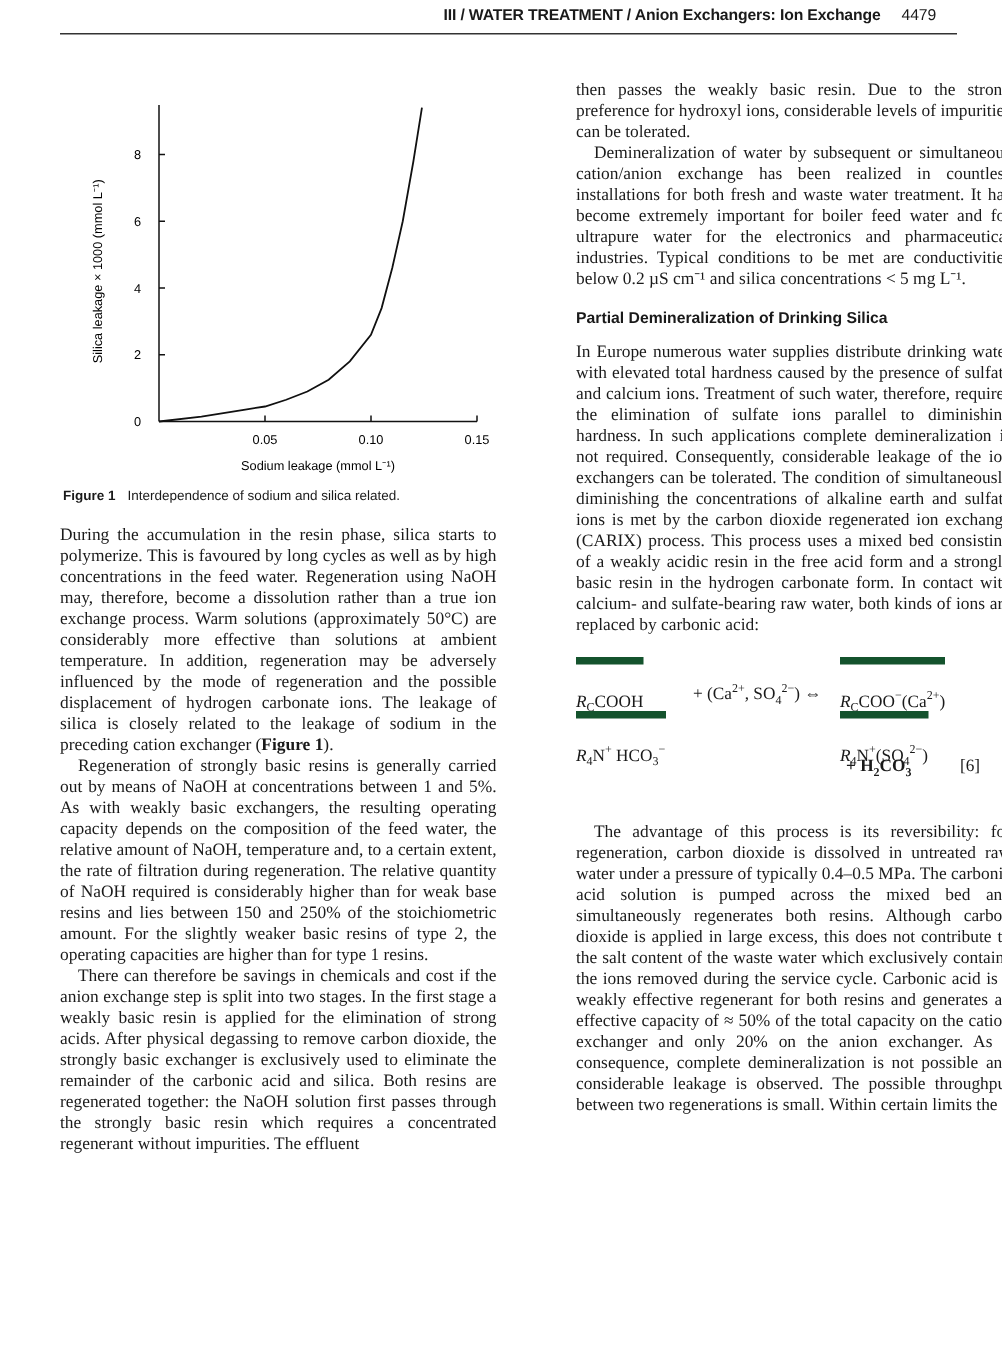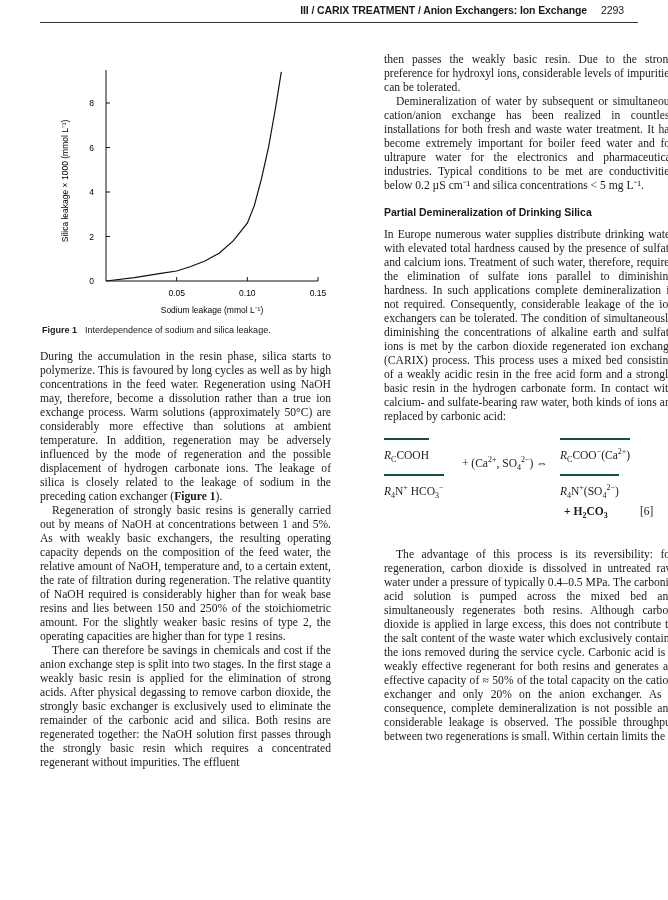--- a/index.html
+++ b/index.html
@@ -12,28 +12,28 @@
   .col p { margin:0; }
   .col p.ind { text-indent:12px; }
   .left { left:40px; top:350px; width:291px; }
   .right { left:360px; top:53px; width:290px;margin-left:24px; }
   .figure { position:absolute; left:40px; top:40px; width:292px; height:300px; }
   .caption { position:absolute; left:42px; top:325px; font-family:"Liberation Sans", sans-serif; font-size:9px; }
   .caption b { margin-right:8px; }
   .sect { font-family:"Liberation Sans", sans-serif; font-weight:bold; font-size:10.5px; margin:12px 0 9px 0; }
   .eq { position:relative; height:86px; margin:12px 0 26px 0; font-size:11.5px; }
   .eq span { position:absolute; white-space:nowrap; }
-  .ol { border-top:2px solid #14532d; padding-top:8px; }
+  .ol { border-top:5px solid #14532d; padding-top:18px; }
   sub, sup { font-size:8px; line-height:0; }
 </style>
 </head>
 <body>
 
 <div class="hdr">
-  <div class="hdr-text"><span>III / CARIX TREATMENT / Anion Exchangers: Ion Exchange</span><span class="hdr-page">2293</span></div>
+  <div class="hdr-text"><span>III / WATER TREATMENT / Anion Exchangers: Ion Exchange</span><span class="hdr-page">4479</span></div>
   <div class="hdr-rule"></div>
 </div>
 
 <div class="figure">
   <svg id="chart" width="292" height="285" style="font-family:'Liberation Sans',sans-serif;">
       <line x1="66" y1="30" x2="66" y2="241" stroke="#111" stroke-width="1"></line>
       <line x1="66" y1="241" x2="278" y2="241" stroke="#111" stroke-width="1"></line>
       <line x1="136.66666666666669" y1="241" x2="136.66666666666669" y2="237" stroke="#111"></line>
       <text x="136.66666666666669" y="256" font-size="8.5" text-anchor="middle">0.05</text>
       <line x1="207.33333333333334" y1="241" x2="207.33333333333334" y2="237" stroke="#111"></line>
@@ -47,21 +47,21 @@
       <text x="54" y="155" font-size="8.5" text-anchor="end">4</text>
       <line x1="66" y1="107.5" x2="70" y2="107.5" stroke="#111"></line>
       <text x="54" y="110.5" font-size="8.5" text-anchor="end">6</text>
       <line x1="66" y1="63" x2="70" y2="63" stroke="#111"></line>
       <text x="54" y="66" font-size="8.5" text-anchor="end">8</text>
       <text x="172" y="273" font-size="8.5" text-anchor="middle">Sodium leakage (mmol L⁻¹)</text>
       <text x="0" y="0" font-size="8.5" text-anchor="middle" transform="translate(28,140.875) rotate(-90)">Silica leakage × 1000 (mmol L⁻¹)</text>
       <polyline points="66.0,241.0 94.3,237.7 122.5,233.2 136.7,231.0 150.8,226.5 164.9,221.0 179.1,213.2 193.2,200.9 207.3,183.2 214.4,165.4 221.5,138.7 228.5,107.5 235.6,67.5 241.3,31.8" fill="none" stroke="#111" stroke-width="1.2"></polyline>
     </svg>
 </div>
-<div class="caption"><b>Figure 1</b><span>Interdependence of sodium and silica leakage.</span></div>
+<div class="caption"><b>Figure 1</b><span>Interdependence of sodium and silica related.</span></div>
 
 <div class="col left">
   <p><span>During the accumulation in the resin phase, silica starts to polymerize. This is favoured by long cycles as well as by high concentrations in the feed water. Regeneration using NaOH may, therefore, become a dissolution rather than a true ion exchange process. Warm solutions (approximately 50°C) are considerably more effective than solutions at ambient temperature. In addition, regeneration may be adversely influenced by the mode of regeneration and the possible displacement of hydrogen carbonate ions. The leakage of silica is closely related to the leakage of sodium in the preceding cation exchanger (</span><b>Figure 1</b><span>).</span></p>
   <p class="ind">Regeneration of strongly basic resins is generally carried out by means of NaOH at concentrations between 1 and 5%. As with weakly basic exchangers, the resulting operating capacity depends on the composition of the feed water, the relative amount of NaOH, temperature and, to a certain extent, the rate of filtration during regeneration. The relative quantity of NaOH required is considerably higher than for weak base resins and lies between 150 and 250% of the stoichiometric amount. For the slightly weaker basic resins of type 2, the operating capacities are higher than for type 1 resins.</p>
   <p class="ind">There can therefore be savings in chemicals and cost if the anion exchange step is split into two stages. In the first stage a weakly basic resin is applied for the elimination of strong acids. After physical degassing to remove carbon dioxide, the strongly basic exchanger is exclusively used to eliminate the remainder of the carbonic acid and silica. Both resins are regenerated together: the NaOH solution first passes through the strongly basic resin which requires a concentrated regenerant without impurities. The effluent</p>
 </div>
 
 <div class="col right">
   <p>then passes the weakly basic resin. Due to the strong preference for hydroxyl ions, considerable levels of impurities can be tolerated.</p>
   <p class="ind">Demineralization of water by subsequent or simultaneous cation/anion exchange has been realized in countless installations for both fresh and waste water treatment. It has become extremely important for boiler feed water and for ultrapure water for the electronics and pharmaceutical industries. Typical conditions to be met are conductivities below 0.2 µS cm⁻¹ and silica concentrations &lt; 5 mg L⁻¹.</p>

